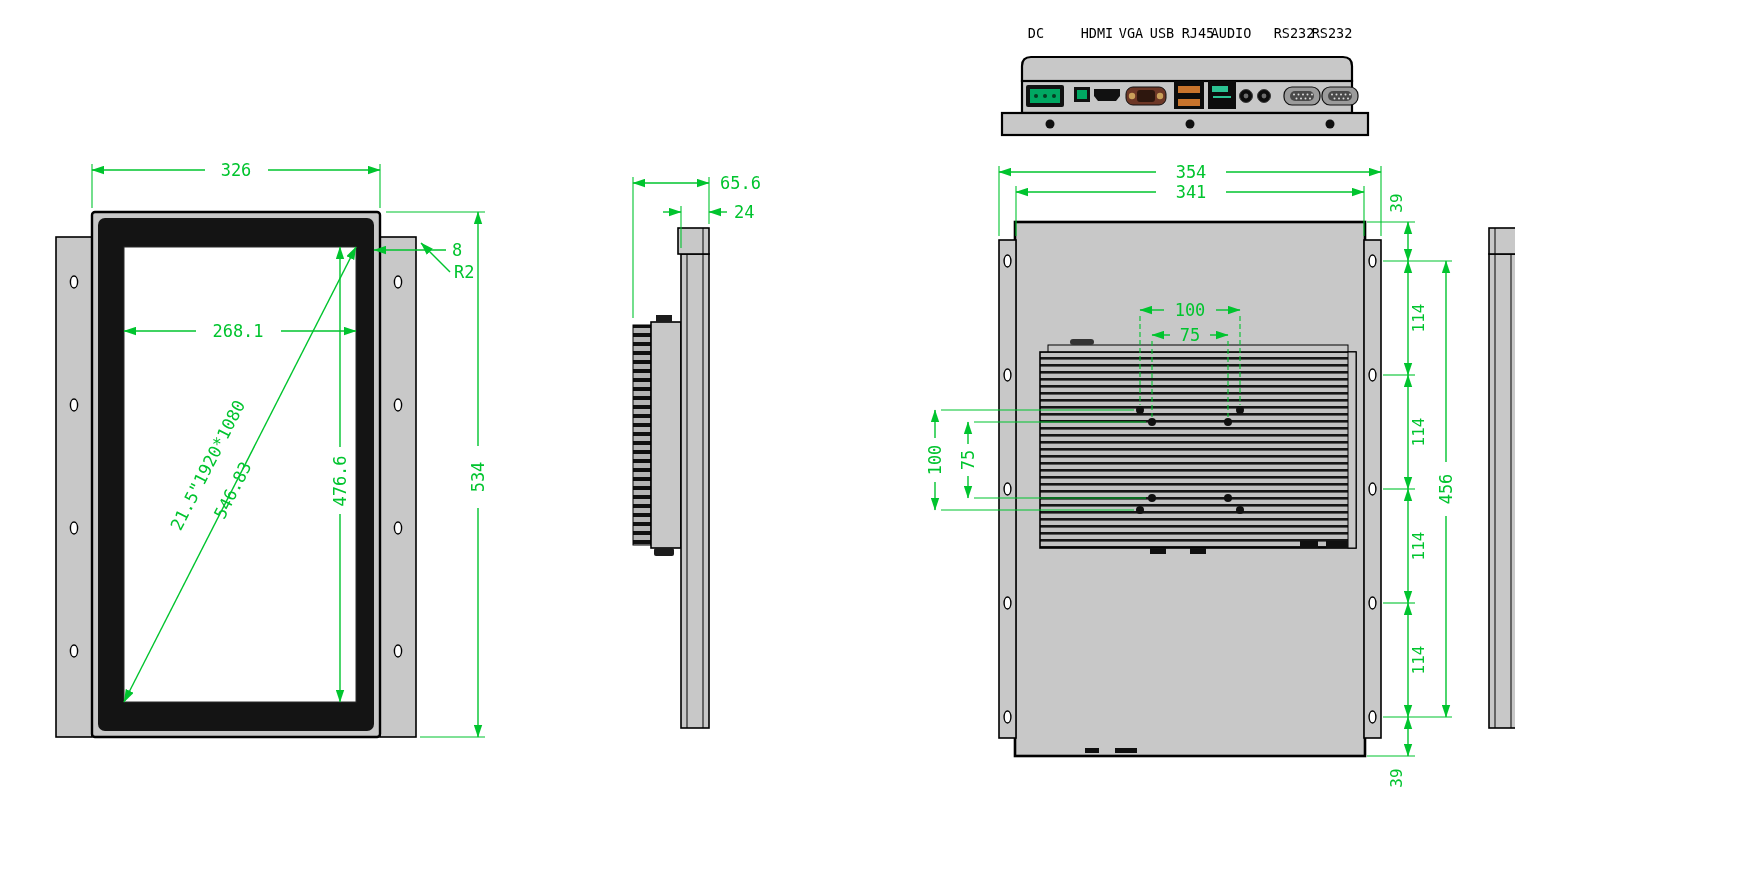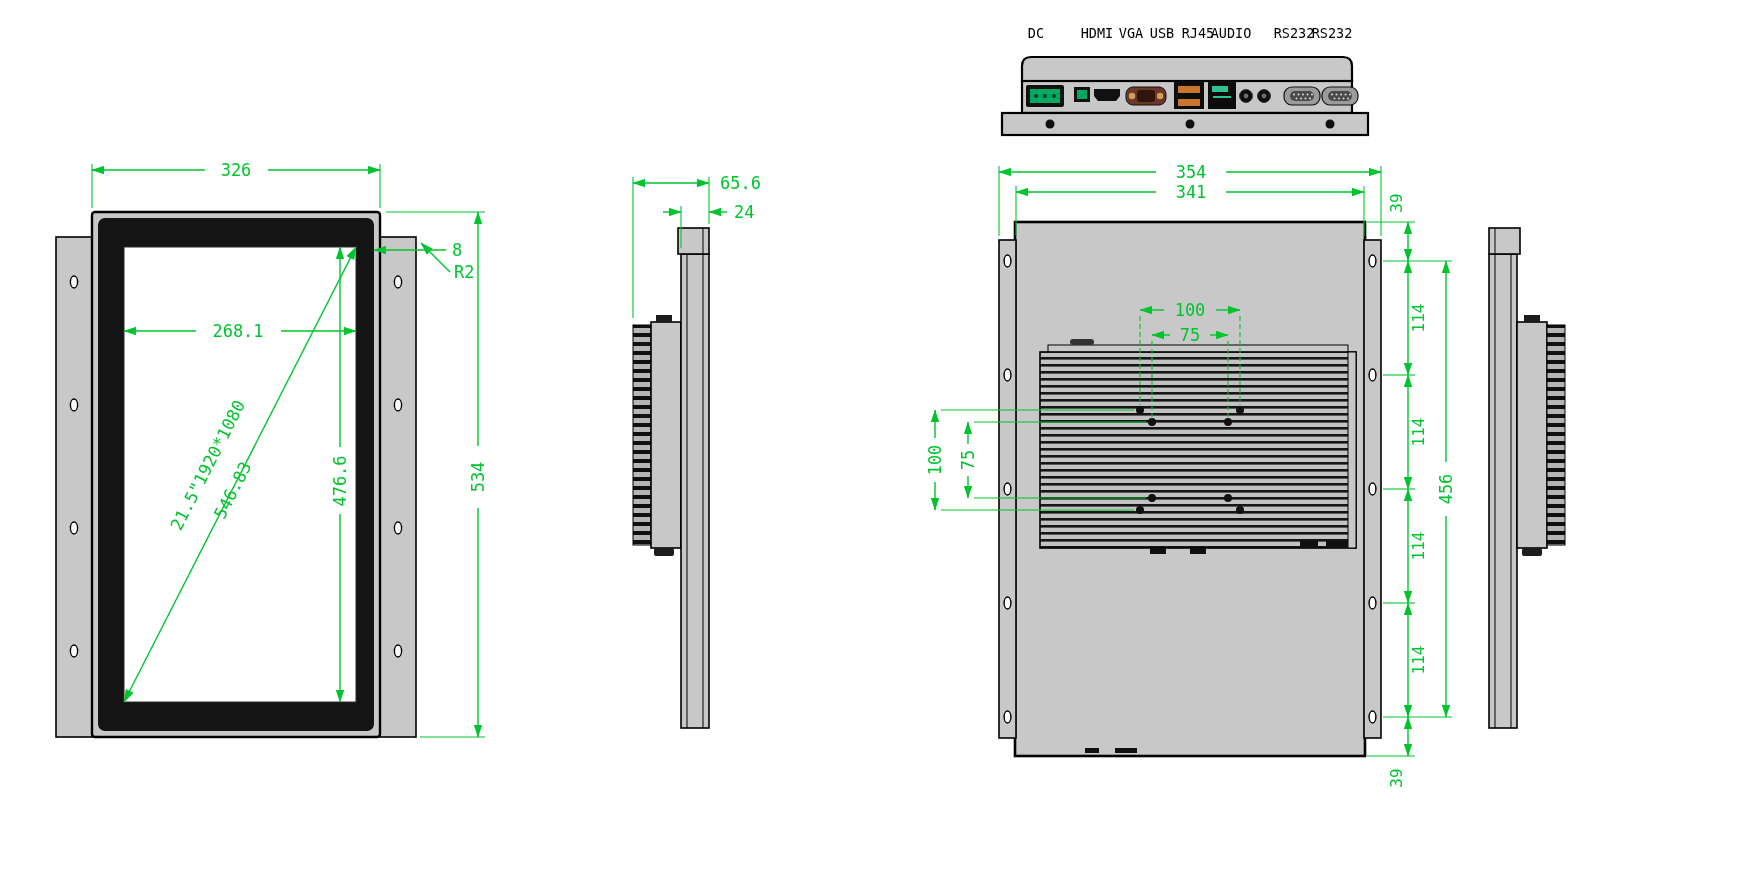--- a/index.html
+++ b/index.html
@@ -1,16 +1,16 @@
 <!DOCTYPE html>
 <html><head>
 <meta charset="utf-8">
 <style>
   html,body{margin:0;padding:0;background:#ffffff;}
-  .stage{position:relative;width:1759px;height:882px;background:#fff;overflow:hidden;
+  .stage{position:relative;width:1515px;height:882px;background:#fff;overflow:hidden;
          font-family:"DejaVu Sans Mono",monospace;}
   svg{display:block}
   .dimtxt{fill:#00c42e;font-family:"DejaVu Sans Mono",monospace;font-size:17px;}
   .dimtxt-s{fill:#00c42e;font-family:"DejaVu Sans Mono",monospace;font-size:16px;}
   .porttxt{fill:#000;font-family:"DejaVu Sans Mono",monospace;font-size:13.5px;}
   .dl{stroke:#00c42e;stroke-width:1.4;fill:none;}
   .xl{stroke:#00c42e;stroke-width:1.1;fill:none;}
   .xld{stroke:#00c42e;stroke-width:1.1;fill:none;stroke-dasharray:5 3;}
   .body{fill:#c8c8c8;stroke:#000;}
 </style>

